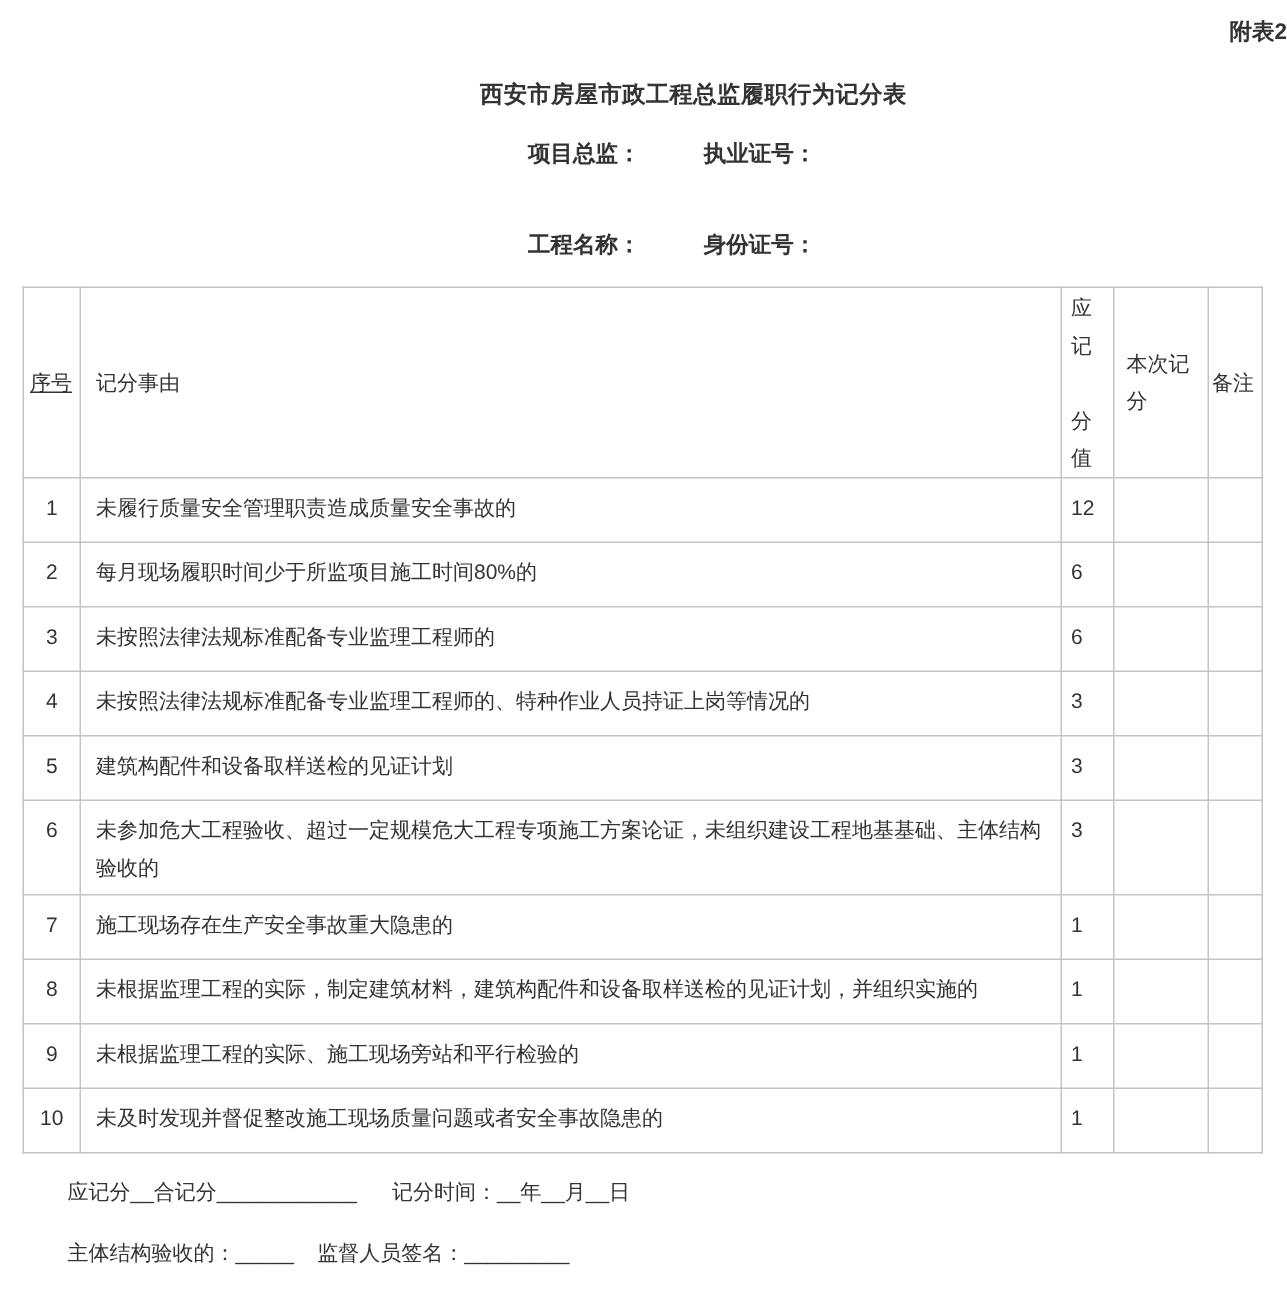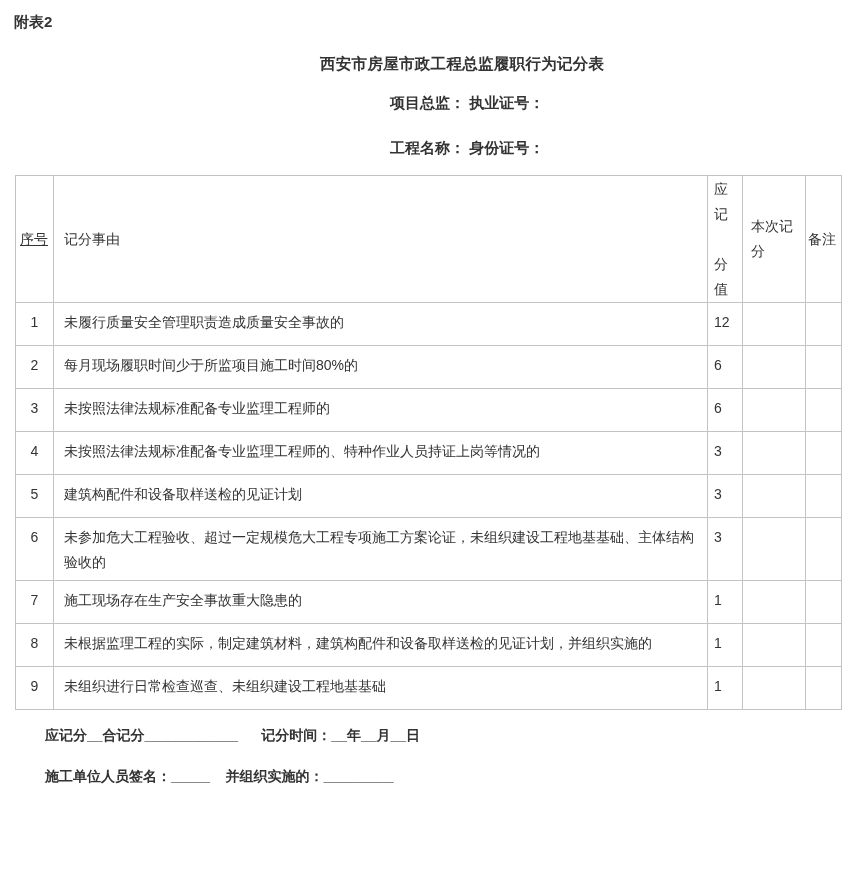--- a/index.html
+++ b/index.html
@@ -14,38 +14,39 @@
     font-family: "Liberation Sans", "DejaVu Sans", sans-serif;
     color: #333333;
     font-size: 14px;
     overflow: hidden;
   }
   .appendix {
     margin: 13px 0 0 14px;
     font-size: 15px;
     font-weight: bold;
     line-height: 18px;
+    text-align: right;
   }
   .doc-title {
     margin: 23px 0 0 320px;
     font-size: 15.5px;
     font-weight: bold;
     line-height: 20px;
     letter-spacing: 0.3px;
   }
   .info-line {
     margin-left: 352px;
     font-size: 15px;
     font-weight: bold;
     line-height: 20px;
   }
   .info-line.first { margin-top: 19px; }
-  .info-line.second { margin-top: 25px; }
+  .info-line.second { margin-top: 41px; }
   .info-line .lbl { display: inline-block; }
-  .info-line .lbl.left-col { width: 113px; text-align: right; }
+  .info-line .lbl.left-col { width: 113px; }
 
   table.scoring {
     margin: 17px 0 0 15px;
     border-collapse: collapse;
     table-layout: fixed;
     width: 826px;
   }
   table.scoring th, table.scoring td {
     border: 1px solid #c3c3c3;
     font-weight: normal;
@@ -69,21 +70,21 @@
   table.scoring td { vertical-align: top; padding-top: 7px; }
   td.c-no { text-align: center; padding-left: 2px; padding-right: 2px; }
   td.c-reason { padding-left: 10px; padding-right: 4px; word-break: break-all; }
   td.c-score { padding-left: 6px; padding-right: 2px; }
   td.c-current { padding-left: 6px; }
   td.c-remark { padding-left: 4px; }
 
   .footer-block { margin: 15px 0 0 45px; }
   .footer-line {
     font-size: 14px;
-    font-weight: bold;
+    font-weight: normal;
     line-height: 20px;
     white-space: pre;
     margin-bottom: 21px;
   }
 </style>
 </head>
 <body>
 
 <div class="appendix">附表2</div>
 
@@ -172,24 +173,31 @@
     </tr>
     <tr>
       <td class="c-no">8</td>
       <td class="c-reason">未根据监理工程的实际，制定建筑材料，建筑构配件和设备取样送检的见证计划，并组织实施的</td>
       <td class="c-score">1</td>
       <td class="c-current"></td>
       <td class="c-remark"></td>
     </tr>
     <tr>
       <td class="c-no">9</td>
-      <td class="c-reason">未组织进行日常检查巡查、未组织建设工程地基基础</td>
+      <td class="c-reason">未根据监理工程的实际、施工现场旁站和平行检验的</td>
+      <td class="c-score">1</td>
+      <td class="c-current"></td>
+      <td class="c-remark"></td>
+    </tr>
+    <tr>
+      <td class="c-no">10</td>
+      <td class="c-reason">未及时发现并督促整改施工现场质量问题或者安全事故隐患的</td>
       <td class="c-score">1</td>
       <td class="c-current"></td>
       <td class="c-remark"></td>
     </tr>
   </tbody>
 </table>
 
 <div class="footer-block">
   <div class="footer-line">应记分__合记分____________      记分时间：__年__月__日</div>
-  <div class="footer-line">施工单位人员签名：_____    并组织实施的：_________</div>
+  <div class="footer-line">主体结构验收的：_____    监督人员签名：_________</div>
 </div>
 
 </body></html>

